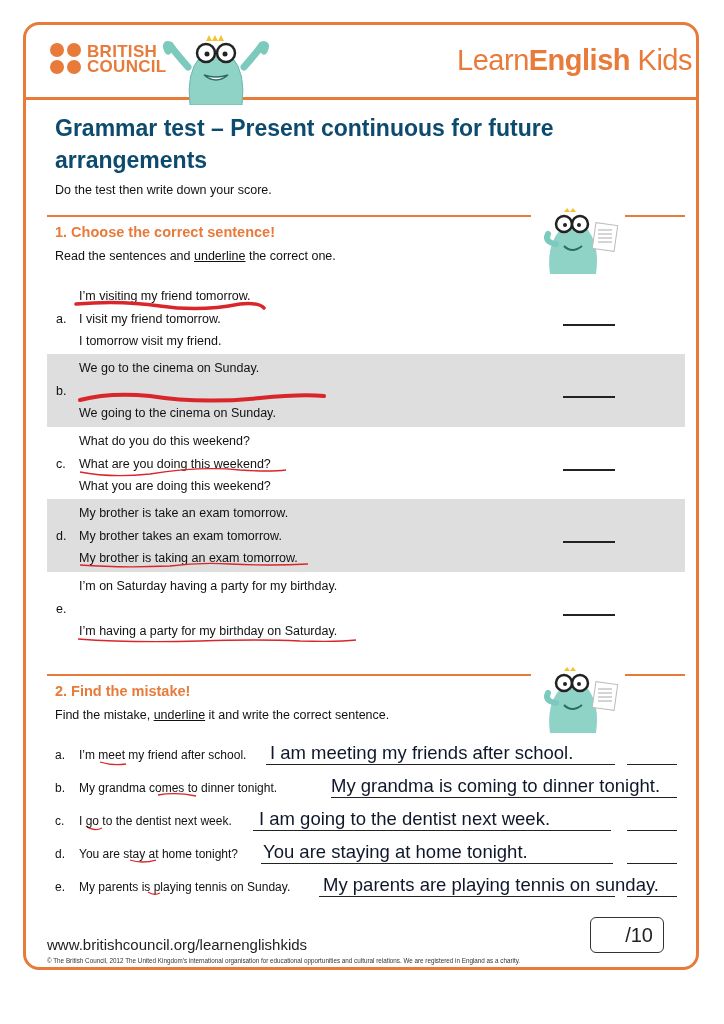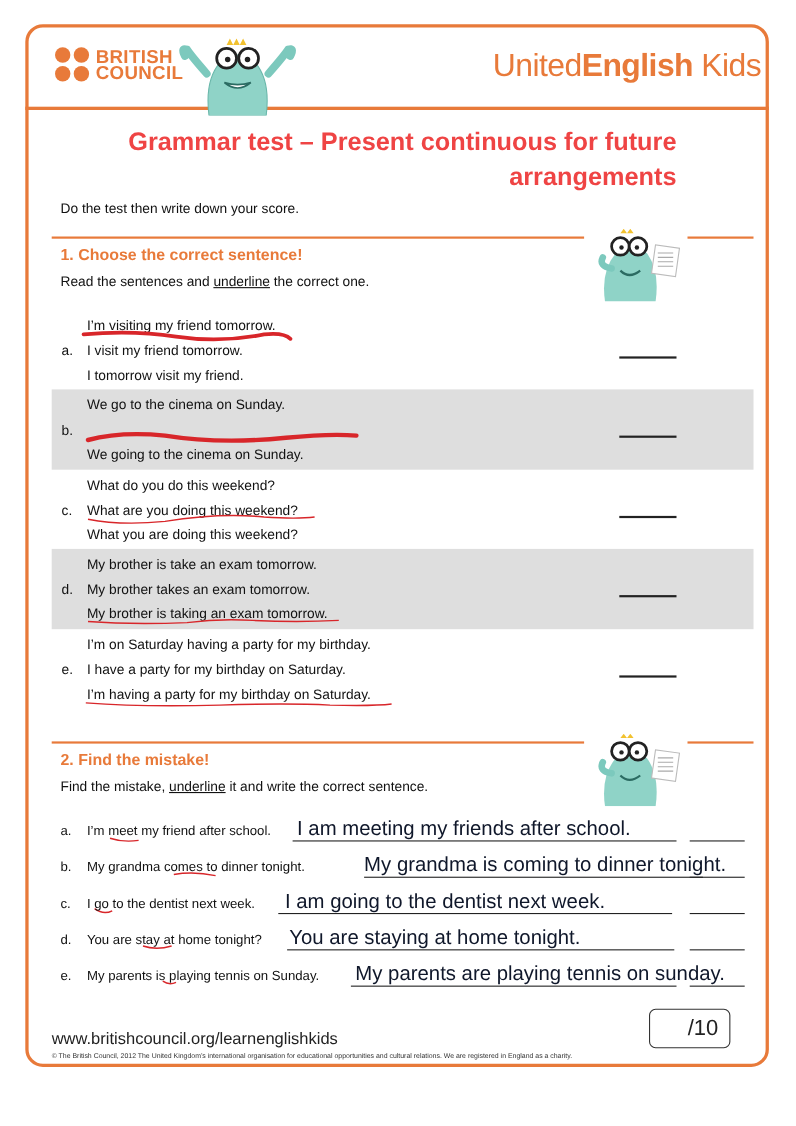--- a/index.html
+++ b/index.html
@@ -14,21 +14,21 @@
   .bc-logo { position: absolute; left: 50px; top: 43px; display: flex; align-items: flex-end; }
   .bc-dots { display: grid; grid-template-columns: 14px 14px; grid-gap: 3px; margin-right: 6px; }
   .bc-dot { width: 14px; height: 14px; border-radius: 50%; background: #e87a3a; }
   .bc-text { color: #e87a3a; font-weight: bold; font-size: 17px; line-height: 15px; letter-spacing: 0.3px; }
 
   .lek-logo { position: absolute; right: 32px; top: 44px; font-size: 29px; color: #e87a3a; letter-spacing: -0.5px; }
   .lek-logo b { font-weight: bold; }
 
   .mascot { position: absolute; }
 
-  .title { position: absolute; left: 55px; top: 112px; width: 560px; font-size: 23px; font-weight: bold; line-height: 32px; color: #ef4444; text-align: right; }
+  .title { position: absolute; left: 55px; top: 112px; width: 560px; font-size: 23px; font-weight: bold; line-height: 32px; color: #0c4a6e; }
   .intro { position: absolute; left: 55px; top: 183px; font-size: 12.5px; }
 
   .sec-rule-left { position: absolute; height: 2px; background: #e87a3a; }
   .sec-title { position: absolute; left: 55px; font-size: 14.5px; font-weight: bold; color: #e87a3a; }
   .sec-instr { position: absolute; left: 55px; font-size: 12.5px; }
   .sec-instr u { text-decoration: underline; }
 
   .q-block { position: absolute; left: 47px; width: 638px; height: 73px; }
   .q-block.shaded { background: #dedede; }
   .q-letter { position: absolute; left: 9px; top: 30px; font-size: 12.5px; }
@@ -73,21 +73,21 @@
   <path d="M104 18 Q108 10 102 12 Q98 18 84 34" stroke="#7cc9bd" stroke-width="7" fill="none" stroke-linecap="round"></path>
   <path d="M30 72 Q26 40 40 24 Q56 10 72 24 Q86 40 82 72 Z" fill="#8fd3c7" stroke="#6bb8ab" stroke-width="1"></path>
   <path d="M46 8 l3 -6 l3 6 l3 -6 l3 6 l3 -6 l3 6" fill="#f2c230"></path>
   <circle cx="46" cy="20" r="9" fill="#fff" stroke="#222" stroke-width="2.5"></circle>
   <circle cx="66" cy="20" r="9" fill="#fff" stroke="#222" stroke-width="2.5"></circle>
   <circle cx="47" cy="21" r="2.5" fill="#222"></circle>
     <circle cx="65" cy="21" r="2.5" fill="#222"></circle>
   <path d="M44 42 Q56 52 68 42 Q56 46 44 42 Z" fill="#fff" stroke="#2b6b62" stroke-width="1.5"></path>
 </svg>
 
-<div class="lek-logo"><span>United</span><b>English</b><span> Kids</span></div>
+<div class="lek-logo"><span>Learn</span><b>English</b><span> Kids</span></div>
 
 <div class="title">Grammar test – Present continuous for future arrangements</div>
 <div class="intro">Do the test then write down your score.</div>
 
 <div class="sec-rule-left" style="left:47px; top:215px; width:484px;"></div>
 <div class="sec-rule-left" style="left:625px; top:215px; width:60px;"></div>
 <svg class="mascot" style="left:540px; top:208px;" width="82" height="66" viewBox="0 0 82 66">
   <path d="M10 66 Q6 38 20 22 Q34 10 48 22 Q60 38 56 66 Z" fill="#8fd3c7"></path>
   <path d="M16 36 Q4 34 8 26" stroke="#7cc9bd" stroke-width="6" fill="none" stroke-linecap="round"></path>
   <rect x="54" y="16" width="22" height="26" fill="#fff" stroke="#bbb" transform="rotate(8 65 29)"></rect>
@@ -125,21 +125,20 @@
 <div class="q-block shaded" style="top:499px;">
   <span class="q-letter">d.</span>
   <span class="q-line l0">My brother is take an exam tomorrow.</span>
   <span class="q-line l1">My brother takes an exam tomorrow.</span>
   <span class="q-line l2">My brother is taking an exam tomorrow.</span>
   <span class="ans-blank"></span>
 </div>
 <div class="q-block" style="top:572px;">
   <span class="q-letter">e.</span>
   <span class="q-line l0">I’m on Saturday having a party for my birthday.</span>
-  <span class="q-line l1">I have a party for my birthday on Saturday.</span>
   <span class="q-line l2">I’m having a party for my birthday on Saturday.</span>
   <span class="ans-blank"></span>
 </div>
 
 <svg class="ink" style="left:0; top:0;" width="724" height="1024">
   <path d="M76 304 Q120 300 160 306 Q200 312 240 304 Q258 302 264 308" stroke="#d8262a" stroke-width="3.5" fill="none" stroke-linecap="round"></path>
   <path d="M80 400 Q110 392 150 396 Q200 404 260 398 Q300 394 324 396" stroke="#d8262a" stroke-width="4" fill="none" stroke-linecap="round"></path>
   <path d="M80 472 Q110 478 150 474 Q200 466 240 470 Q270 472 286 470" stroke="#d8262a" stroke-width="1.3" fill="none"></path>
   <path d="M80 565 Q120 568 170 566 Q200 562 230 564 Q270 566 308 564" stroke="#d8262a" stroke-width="1.3" fill="none"></path>
   <path d="M78 639 Q130 643 200 641 Q260 639 300 641 Q340 642 356 640" stroke="#d8262a" stroke-width="1.3" fill="none"></path>

